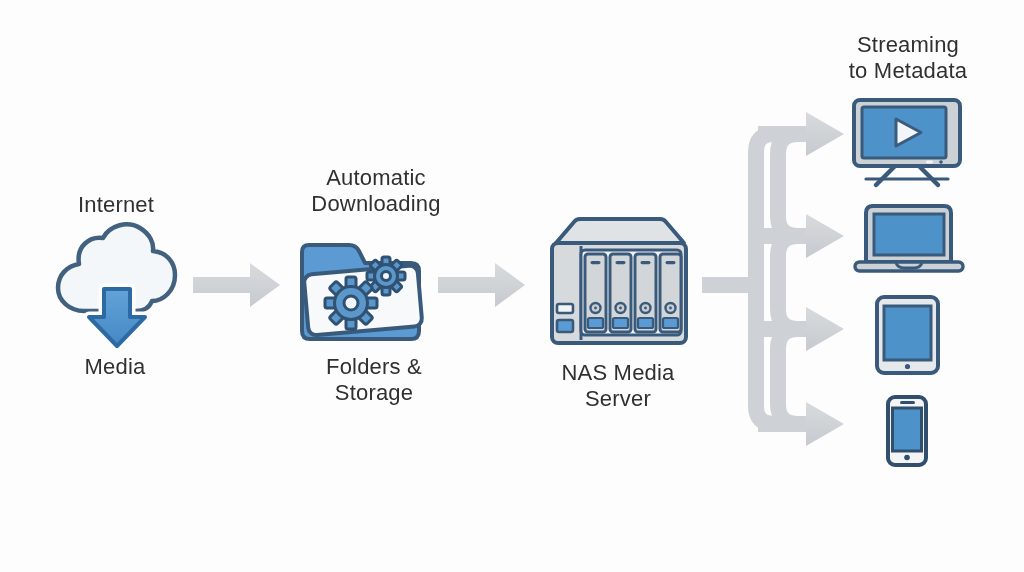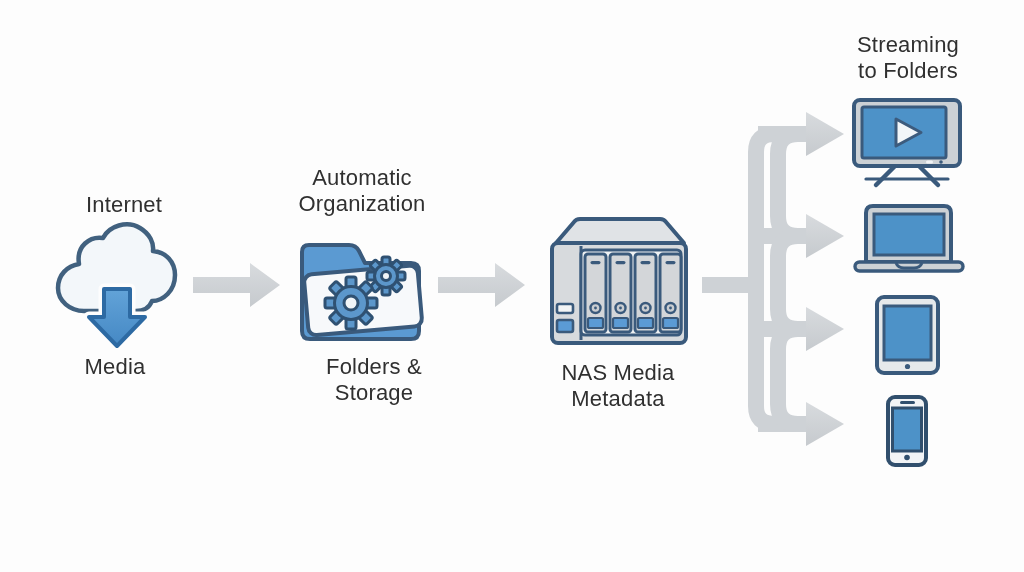--- a/index.html
+++ b/index.html
@@ -161,42 +161,42 @@
   </g>
 
   <g>
     <rect x="888" y="397" width="38" height="68" rx="7" fill="#f2f4f6" stroke="#314f6d" stroke-width="4"></rect>
     <rect x="892.5" y="408" width="29" height="43" fill="#4d92c8" stroke="#314f6d" stroke-width="3"></rect>
     <rect x="900" y="401" width="15" height="3" rx="1.5" fill="#314f6d"></rect>
     <circle cx="907" cy="457.5" r="2.8" fill="#314f6d"></circle>
   </g>
 </svg>
 
-  <div class="label" style="left:44px;top:192px;width:160px">
+  <div class="label" style="left:36px;top:192px;width:160px">
     <span class="line">Internet</span>
   </div>
 
   <div class="label" style="left:35px;top:354px;width:160px">
     <span class="line">Media</span>
   </div>
 
-  <div class="label" style="left:282px;top:165px;width:160px">
+  <div class="label" style="left:296px;top:165px;width:160px">
     <span class="line">Automatic</span>
-    <span class="line">Organization</span>
+    <span class="line">Downloading</span>
   </div>
 
   <div class="label" style="left:294px;top:354px;width:160px">
     <span class="line">Folders &amp;</span>
     <span class="line">Storage</span>
   </div>
 
   <div class="label" style="left:538px;top:360px;width:160px">
     <span class="line">NAS Media</span>
-    <span class="line">Metadata</span>
+    <span class="line">Server</span>
   </div>
 
   <div class="label" style="left:828px;top:32px;width:160px">
     <span class="line">Streaming</span>
-    <span class="line">to Folders</span>
+    <span class="line">to Metadata</span>
   </div>
 
 
 </div>
 
 </body></html>

